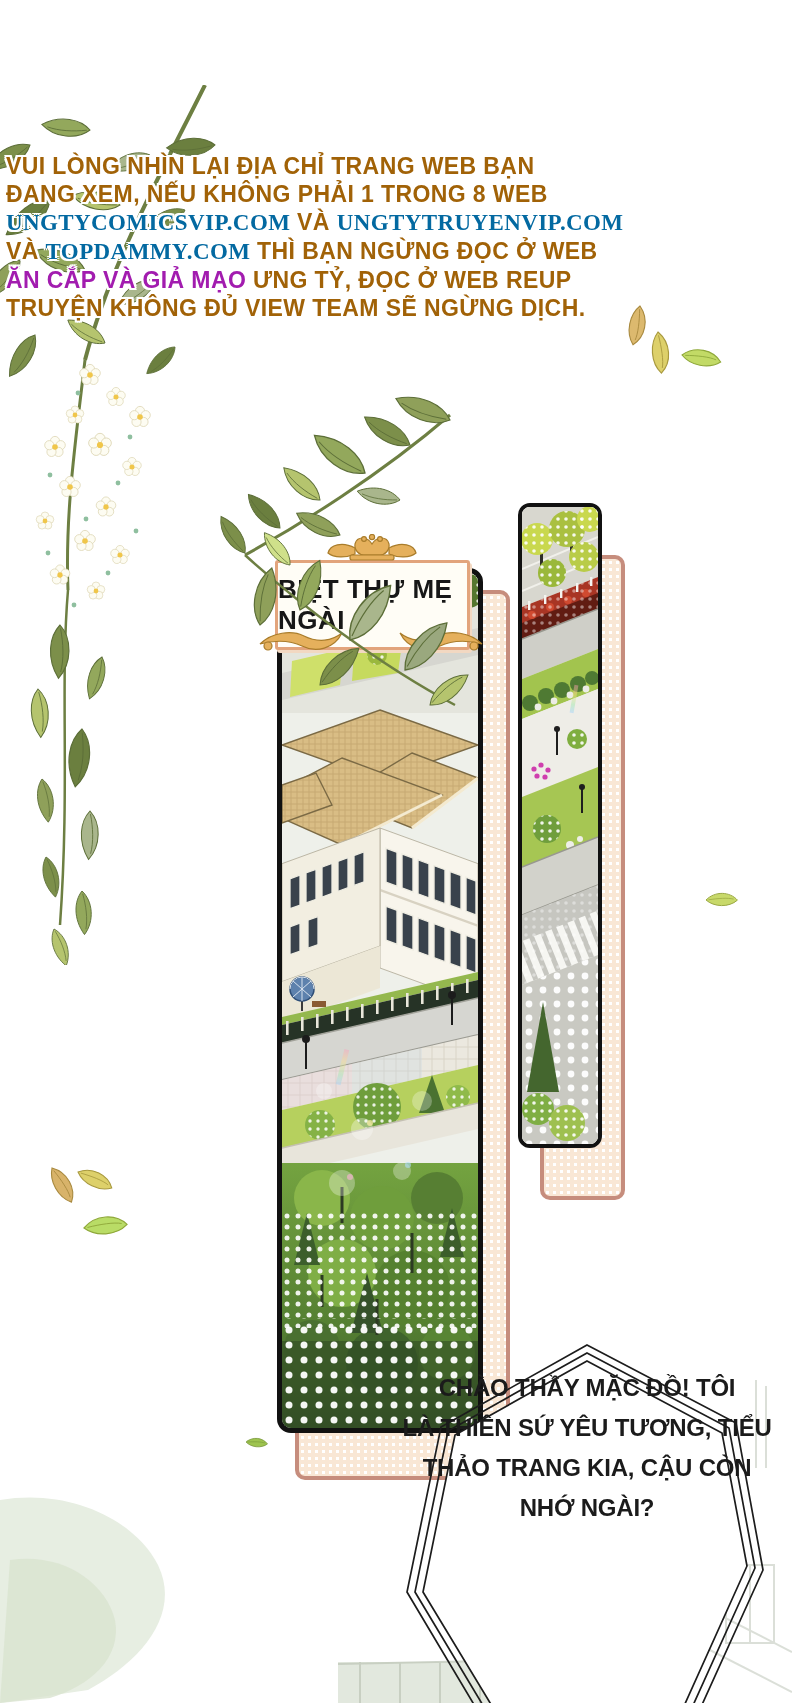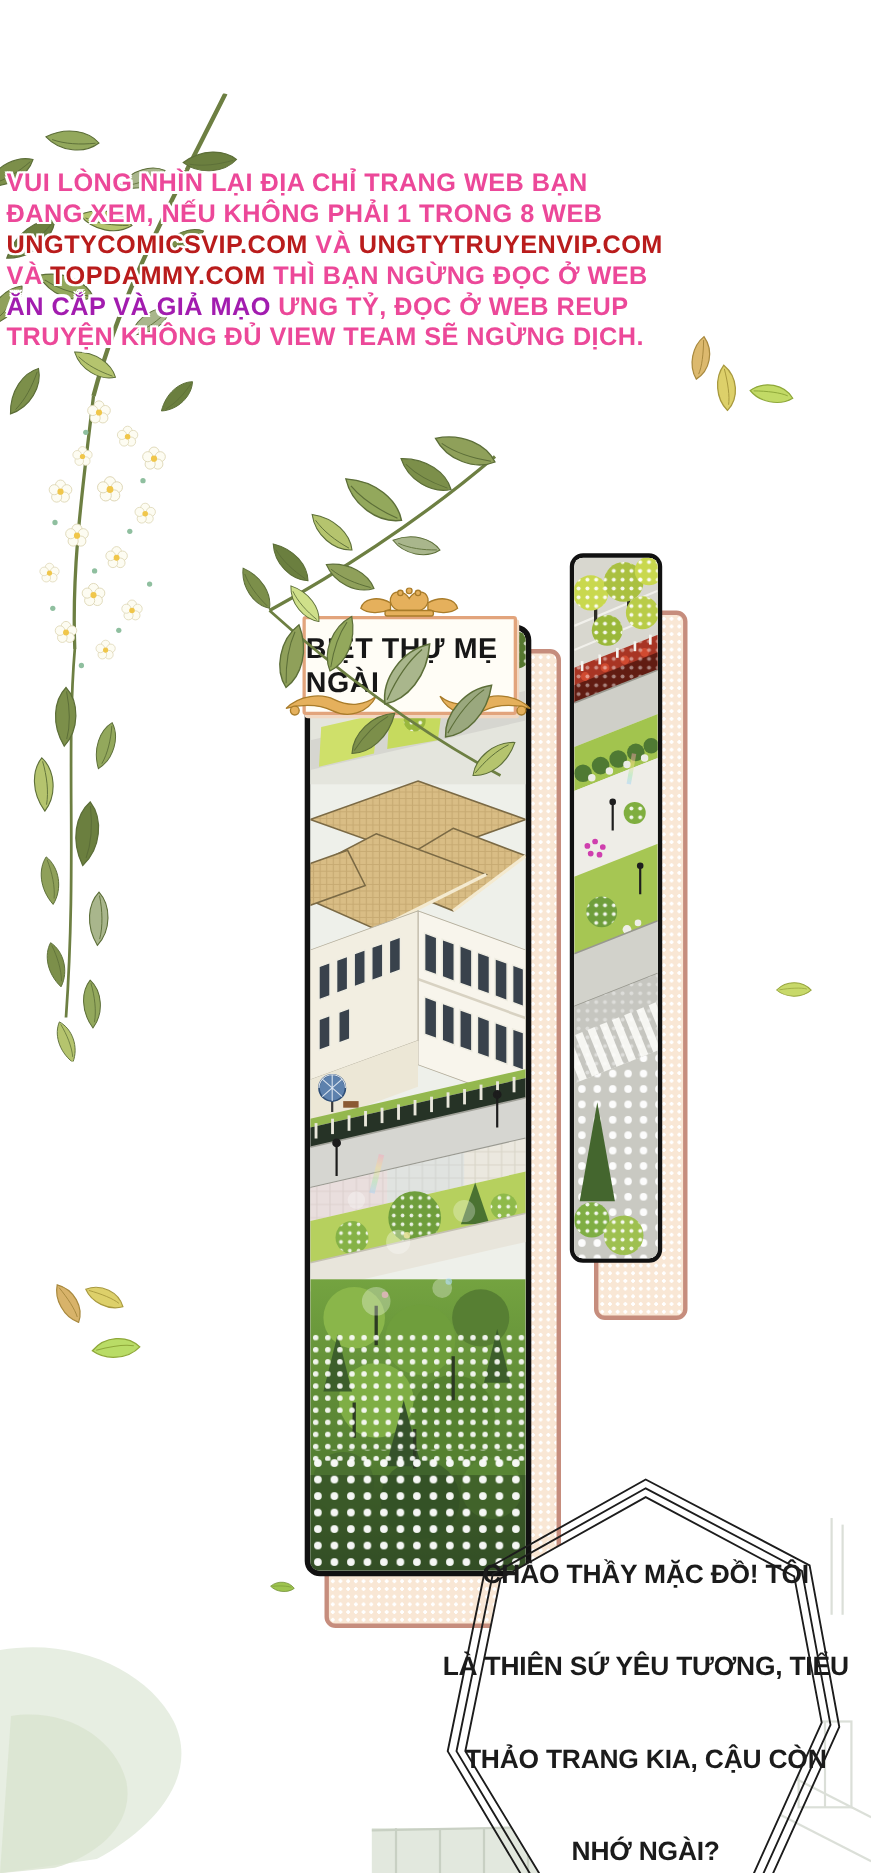--- a/index.html
+++ b/index.html
@@ -7,22 +7,22 @@
         font-family:"Liberation Sans",sans-serif;}
   svg{display:block;}
   .abs{position:absolute;}
 
   
   #warning{left:6px;top:152px;width:486px;z-index:7;
     font-weight:800;font-size:23px;line-height:28px;letter-spacing:.4px;
     text-shadow:-2px -2px 0 #fff,2px -2px 0 #fff,-2px 2px 0 #fff,2px 2px 0 #fff,
                 0 -2px 0 #fff,0 2px 0 #fff,-2px 0 0 #fff,2px 0 0 #fff;}
   .wline{white-space:nowrap;}
-  .seg-black{color:#ec4899;}
-  .seg-red{color:#b91c1c;}
+  .seg-black{color:#a16207;}
+  .seg-red{color:#0369a1;font-family:Liberation Serif, serif;}
   .seg-green{color:#a21caf;}
 
   
   .backing{background-color:#f9e7d5;
     background-image:radial-gradient(#ffffff 1.6px, rgba(255,255,255,0) 1.8px);
     background-size:7px 7px;border:4px solid #c68d7d;border-radius:10px;z-index:3;}
   #backing-main{left:295px;top:590px;width:207px;height:882px;}
   #backing-street{left:540px;top:555px;width:77px;height:637px;}
 
   
@@ -33,21 +33,21 @@
   
   #location-label{left:275px;top:560px;width:189px;height:84px;z-index:5;
     background:#fffdf6;border:3px solid #e2a47c;border-radius:3px;
     box-shadow:2px 3px 0 #f2d8c2;display:flex;align-items:center;justify-content:center;}
   #location-label .txt{font-size:26px;font-weight:800;color:#171717;letter-spacing:.5px;}
   .ornament{position:absolute;z-index:6;}
 
   
   #bubble-text{left:392px;top:1368px;width:390px;z-index:9;text-align:center;
     font-weight:800;font-size:24px;line-height:40px;color:#1b1b1b;letter-spacing:-.2px;}
-  .bline{white-space:nowrap;margin-top:44px;}
+  .bline{white-space:nowrap;}
 
   .art{pointer-events:none;}
 </style>
 </head>
 <body>
 
 <div id="page">
 
   <svg class="abs art" style="left:0;top:0;z-index:1;" width="792" height="1703" viewBox="0 0 792 1703">
     <path d="M0 1500 C70 1488 135 1520 158 1565 C182 1615 140 1662 88 1690 L0 1703 Z" fill="#e7eee2"></path>

